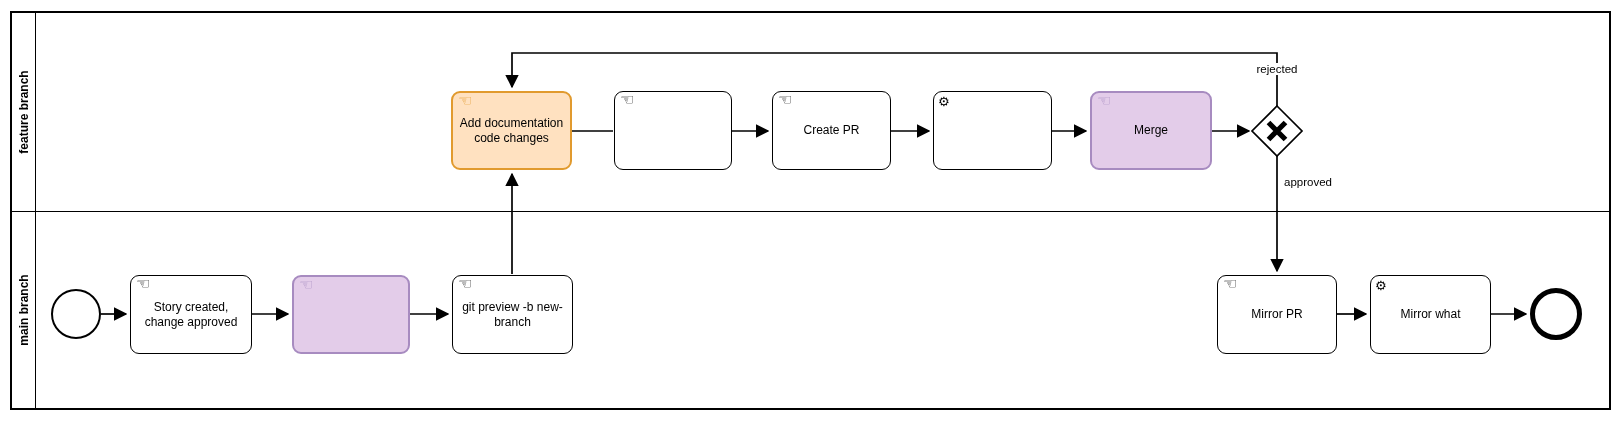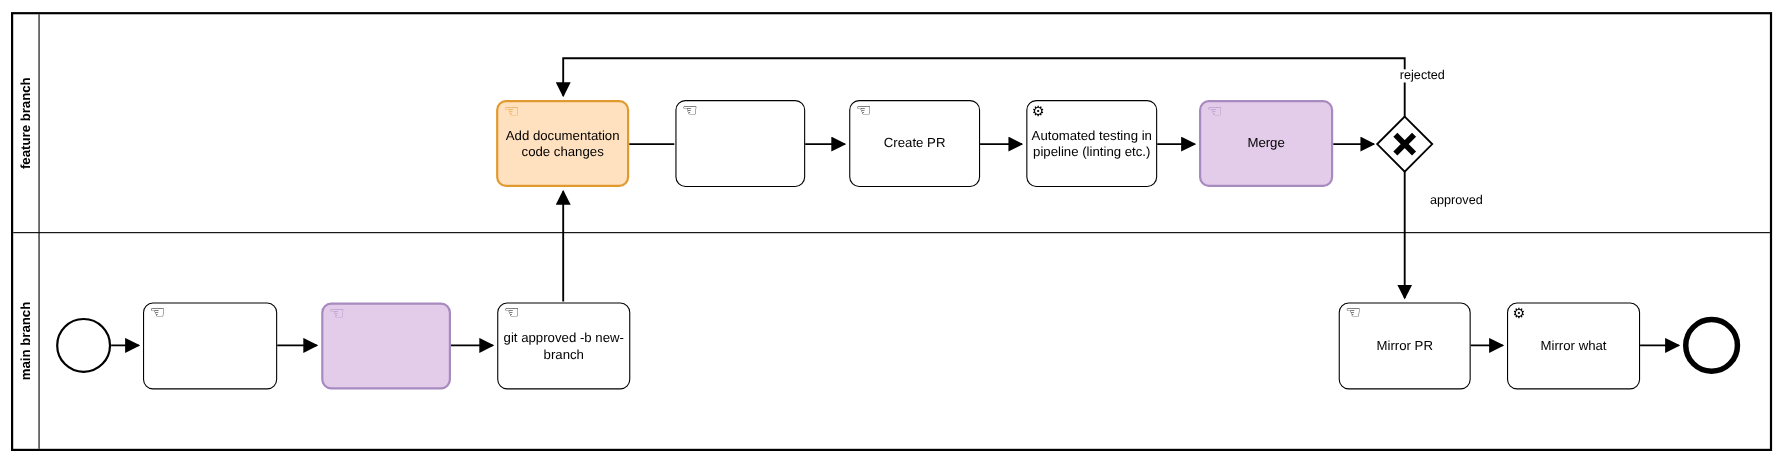--- a/index.html
+++ b/index.html
@@ -58,21 +58,21 @@
   
   .event{
     position:absolute;box-sizing:border-box;border-radius:50%;background:#fff;
   }
   .event.start{left:51px;top:289px;width:50px;height:50px;border:2px solid #000;}
   .event.end{left:1530px;top:288px;width:52px;height:52px;border:5px solid #000;}
   
   .flow-label{
     position:absolute;transform:translate(-50%,-50%);
     background:#fff;padding:0 3px;
-    font-size:11.5px;color:#000;white-space:nowrap;margin-left:16px;
+    font-size:11.5px;color:#000;white-space:nowrap;
   }
 </style>
 </head>
 <body>
 
 <div id="canvas">
 
   <div class="pool">
     <div class="pool-label-divider"></div>
     <div class="lane-divider"></div>
@@ -118,36 +118,36 @@
   </div>
   <div class="task" style="left:614px;top:91px;width:118px;height:79px">
     <span class="ticon">☜</span>
   </div>
   <div class="task" style="left:772px;top:91px;width:119px;height:79px">
     <span class="ticon">☜</span>
     <span>Create PR</span>
   </div>
   <div class="task" style="left:933px;top:91px;width:119px;height:79px">
     <span class="ticon gear">⚙</span>
-    <span>Automated testing in pipeline (linting etc.)</span>
   </div>
   <div class="task purple" style="left:1090px;top:91px;width:122px;height:79px">
     <span class="ticon">☜</span>
     <span>Merge</span>
   </div>
 
   <div class="task" style="left:130px;top:275px;width:122px;height:79px">
     <span class="ticon">☜</span>
+    <span>Story created, change approved</span>
   </div>
   <div class="task purple" style="left:292px;top:275px;width:118px;height:79px">
     <span class="ticon">☜</span>
   </div>
   <div class="task" style="left:452px;top:275px;width:121px;height:79px">
     <span class="ticon">☜</span>
-    <span>git approved -b new-branch</span>
+    <span>git preview -b new-branch</span>
   </div>
   <div class="task" style="left:1217px;top:275px;width:120px;height:79px">
     <span class="ticon">☜</span>
     <span>Mirror PR</span>
   </div>
   <div class="task" style="left:1370px;top:275px;width:121px;height:79px">
     <span class="ticon gear">⚙</span>
     <span>Mirror what</span>
   </div>
 

